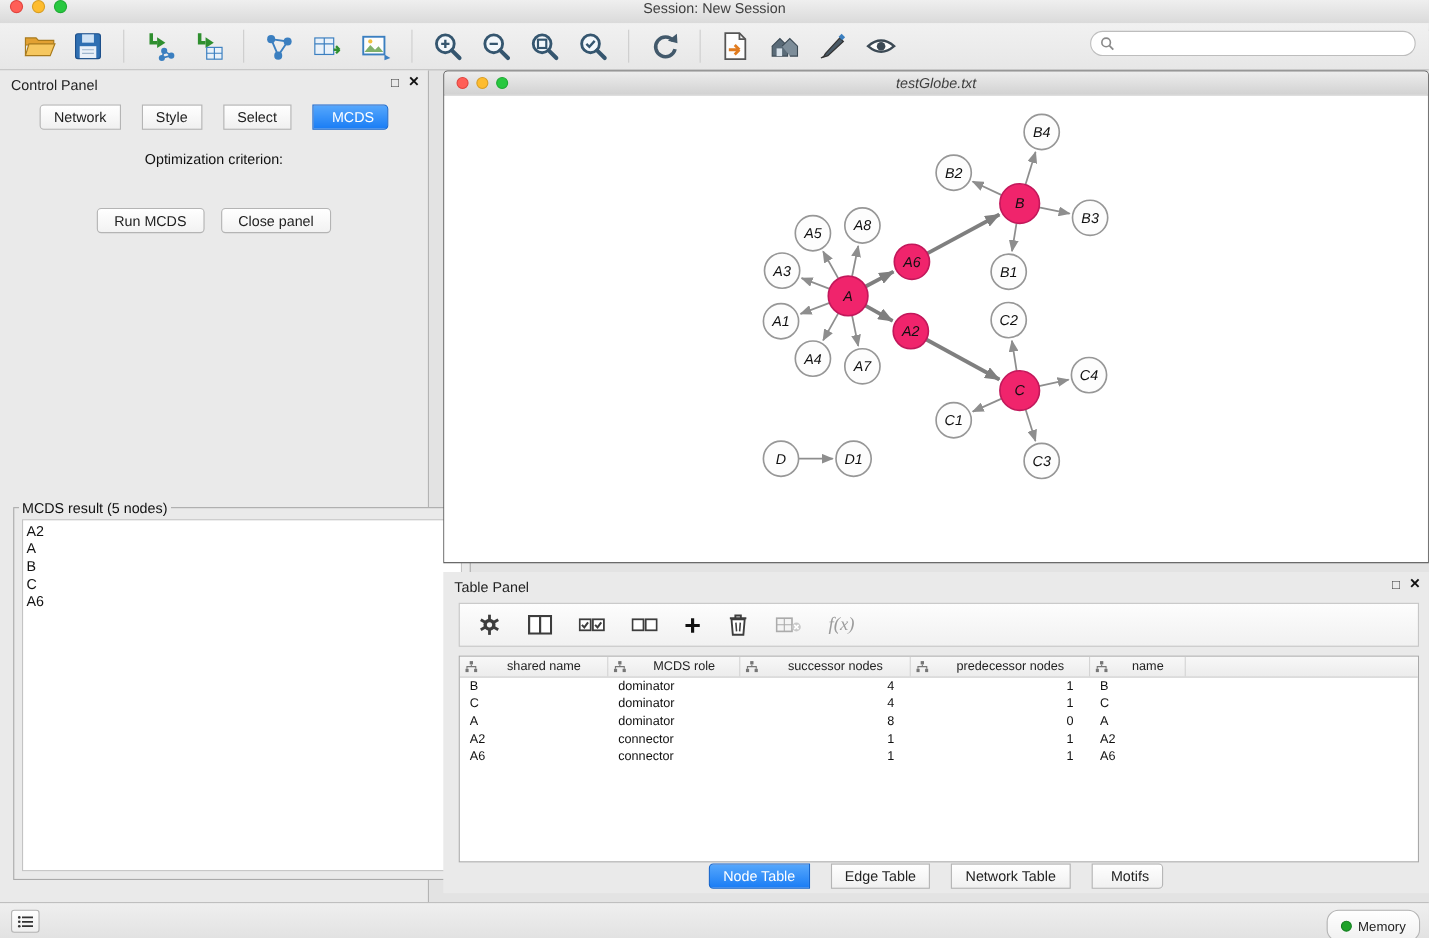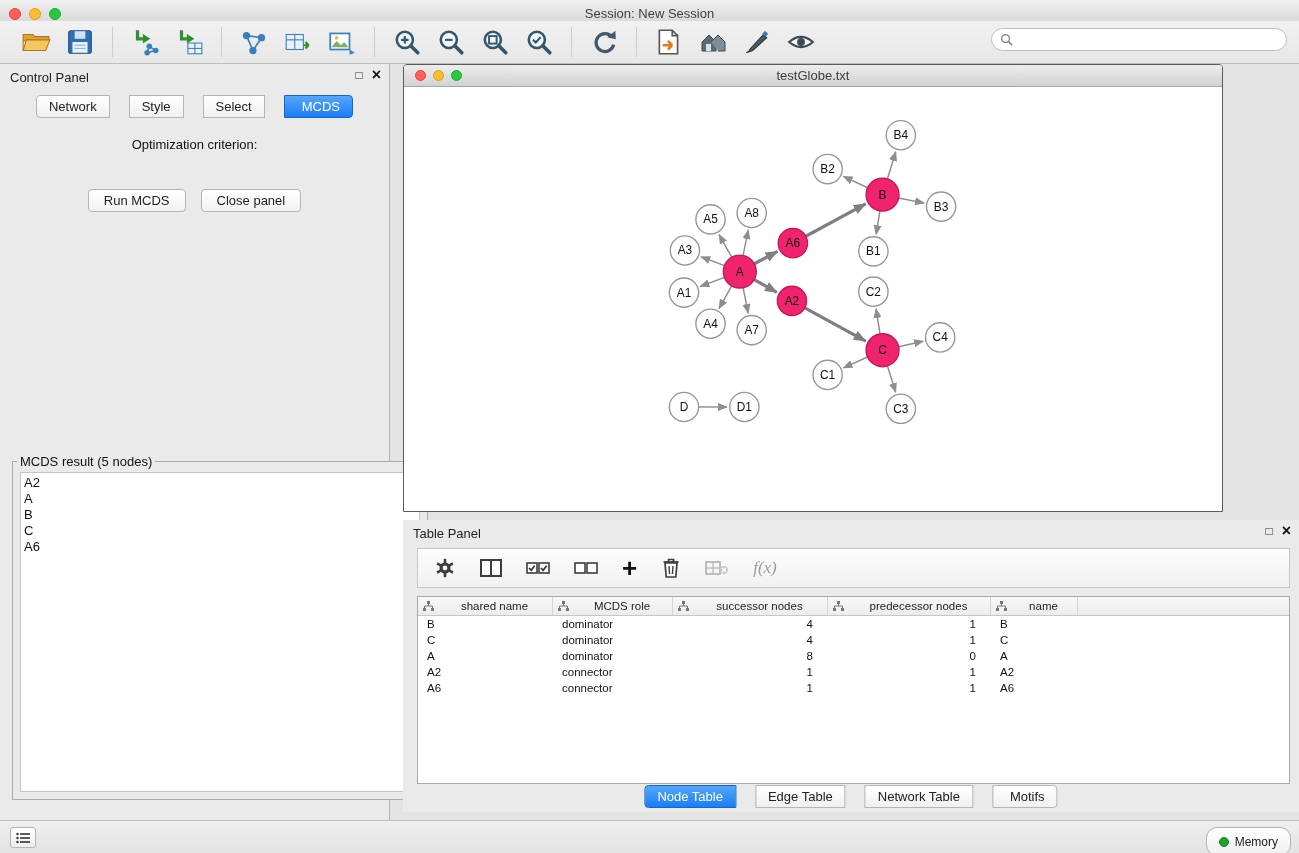--- a/index.html
+++ b/index.html
@@ -2,21 +2,21 @@
 <html><head>
 <meta charset="utf-8">
 <style>
   * { box-sizing: border-box; margin: 0; padding: 0; }
   html,body { width:1299px; height:853px; overflow:hidden; }
   body { font-family:"Liberation Sans", sans-serif; background:#e3e3e3; position:relative; font-size:13px; color:#1b1b1b; }
 
   
   .titlebar { position:absolute; left:0; top:0; width:1299px; height:28px;
     background:linear-gradient(#efefef,#d4d4d4); border-bottom:1px solid #a8a8a8;
-    display:flex; align-items:center; }
+    display:flex; }
   .titlebar .title { position:absolute; left:0; right:0; text-align:center; font-size:13px; color:#3f3f3f; }
   .lights { display:flex; gap:8px; margin-left:9px; z-index:2; }
   .light { width:12px; height:12px; border-radius:50%; }
   .light.red { background:#ff5f57; border:1px solid #e0443e; }
   .light.yellow { background:#febc2e; border:1px solid #d89e24; }
   .light.green { background:#28c840; border:1px solid #1faa34; }
 
   
   .toolbar { position:absolute; left:0; top:21px; width:1299px; height:43px;
     background:linear-gradient(#f1f1f1,#e7e7e7); border-bottom:1px solid #bdbdbd;
@@ -62,22 +62,22 @@
     padding:3px 15px; font-size:13px; color:#222; cursor:default; font-family:"Liberation Sans",sans-serif; }
 
   .result-fieldset { position:absolute; left:12px; top:390px; width:416px; height:346px;
     border:1px solid #aaa; background:#eaeaea; }
   .result-fieldset legend { font-size:13px; padding:0 3px; margin-left:4px; color:#111; }
   .listbox { position:absolute; left:7px; right:7px; top:3px; bottom:7px; background:#fff;
     border:1px solid #c3c3c3; overflow:auto; padding:2px 0 0 3px; }
   .ritem { font-size:13px; line-height:16px; color:#111; }
 
   
-  .net-window { position:absolute; left:403px; top:64px; width:820px; height:448px;
-    border:1px solid #5a5a5a; border-radius:4px 4px 0 0; background:#fff; }
+  .net-window { position:absolute; left:403px; top:64px; width:896px; height:448px;
+    border:1px solid #5a5a5a; border-radius:4px 4px 0 0; background:#fff;font-style:italic; }
   .net-titlebar { position:absolute; left:0; top:0; width:100%; height:22px;
     background:linear-gradient(#ededed,#d2d2d2); border-bottom:1px solid #a5a5a5;
     border-radius:3px 3px 0 0; display:flex; align-items:center; }
   .net-titlebar .lights { margin-left:11px; gap:7px; }
   .net-titlebar .light { width:11px; height:11px; }
   .net-titlebar .title { position:absolute; left:0; right:0; text-align:center; font-size:13px; color:#3d3d3d; }
   .net-canvas { position:absolute; left:0; top:22px; right:0; bottom:0; background:#fff; overflow:hidden; }
   .net-canvas svg { width:100%; height:100%; font-family:"Liberation Sans",sans-serif; }
 
   

